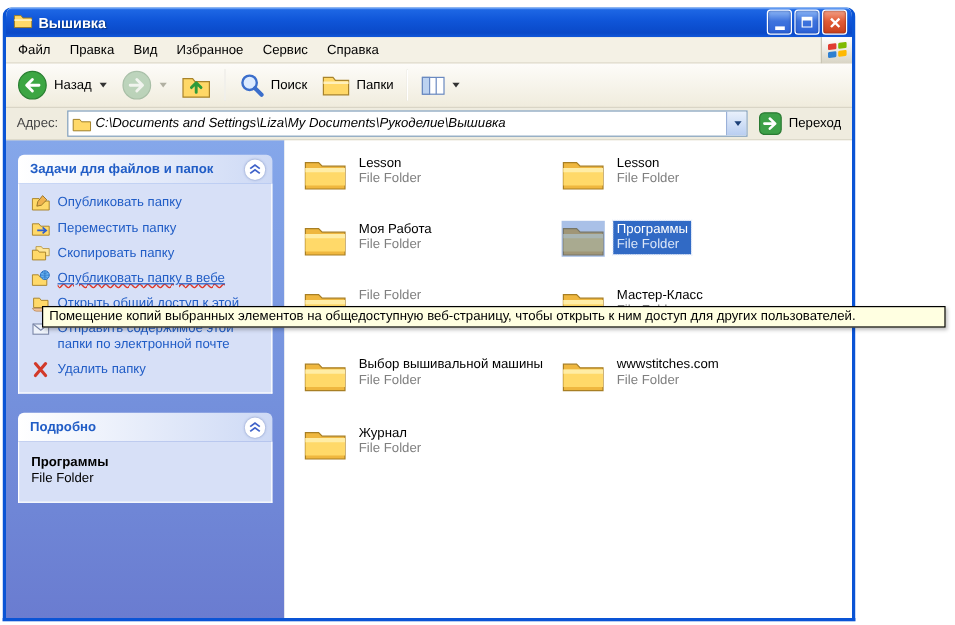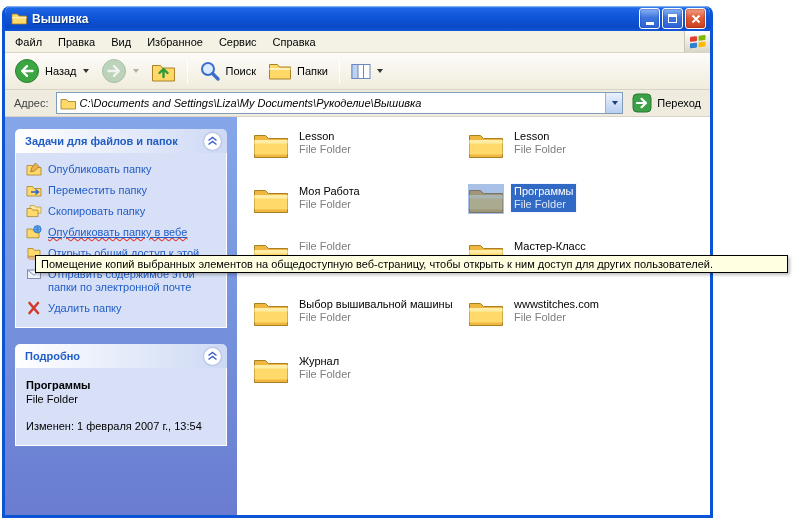--- a/index.html
+++ b/index.html
@@ -325,21 +325,20 @@
             <span class="pane-title">Подробно</span>
             <span class="chev">
               <svg width="11" height="10" viewBox="0 0 11 10">
                   <path d="M1.5 4.5 L5.5 1.5 L9.5 4.5 M1.5 8.5 L5.5 5.5 L9.5 8.5" stroke="#3f62c9" stroke-width="1.5" fill="none"></path>
                 </svg>
             </span>
           </div>
           <div class="pane-bd details-bd">
             <div class="dname">Программы</div>
             <div class="dtype">File Folder</div>
-            <div class="dmod">Изменен: 1 февраля 2007 г., 13:54</div>
           </div>
         </div>
 
       </div>
 
       <div class="content">
 
         <div class="tile" style="left:16px;top:12px">
           <span class="tile-icon"><svg width="36" height="30" viewBox="0 0 36 30">
                 <path d="M1.5 6.5 h11 l3 3 h19 v19 h-33 z" fill="#efb73f" stroke="#a87f24"></path>

